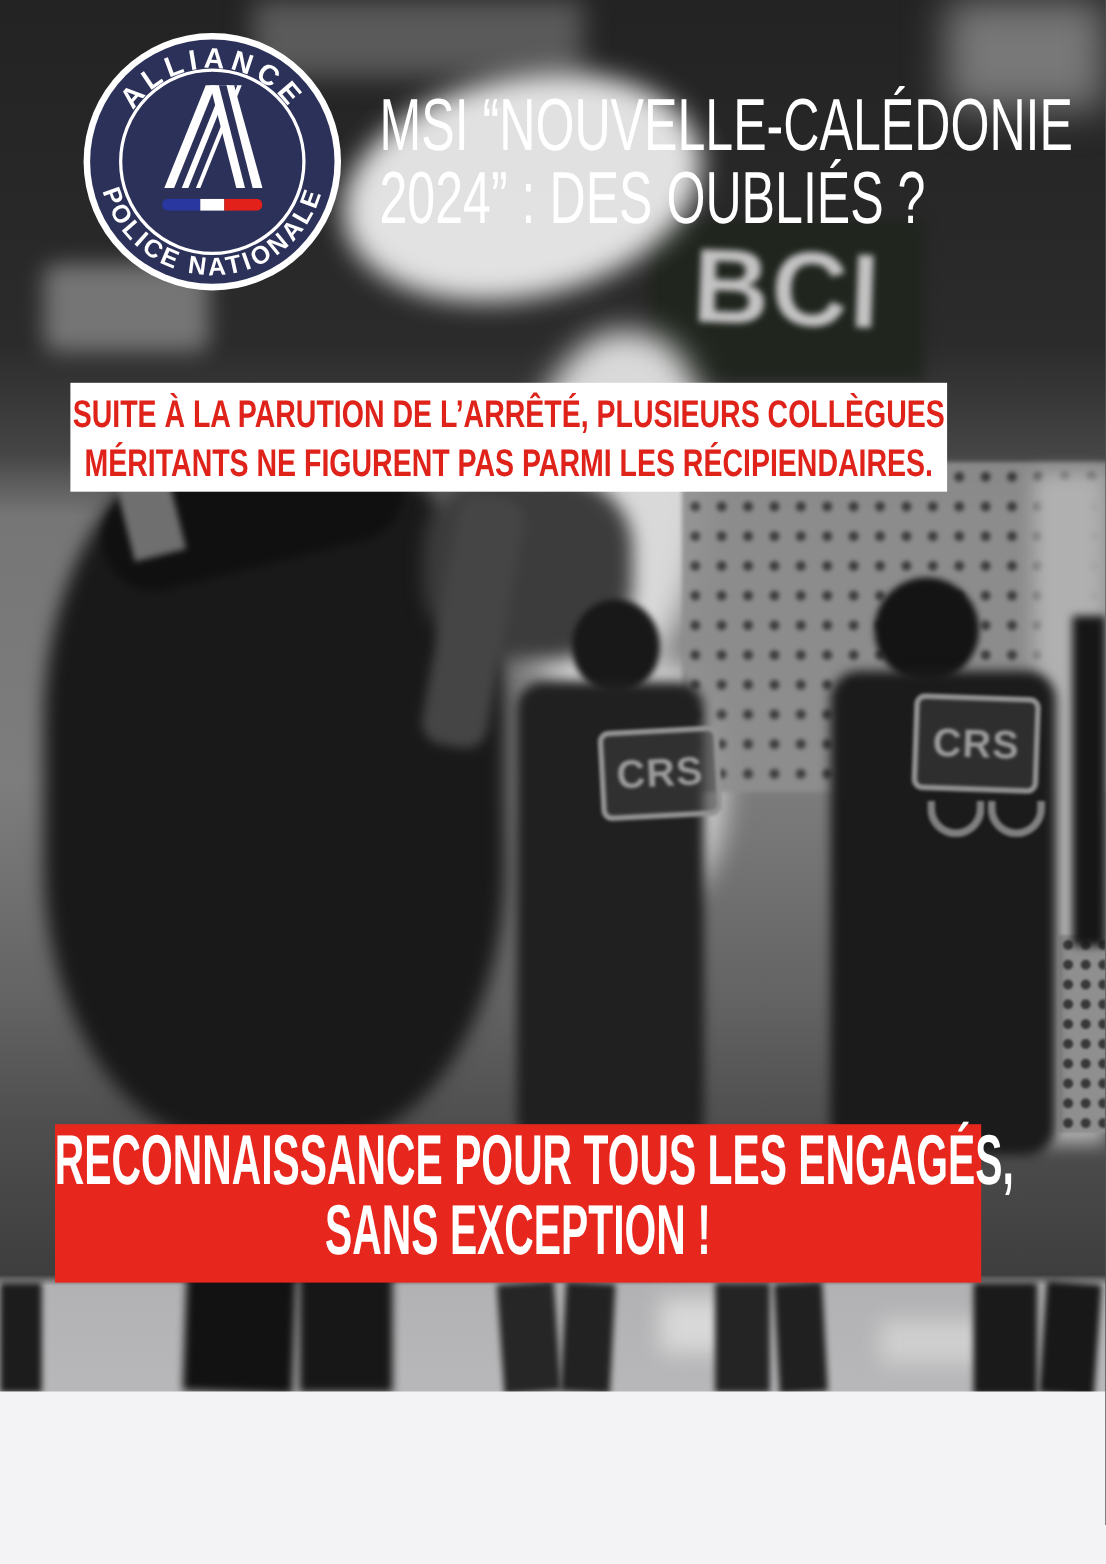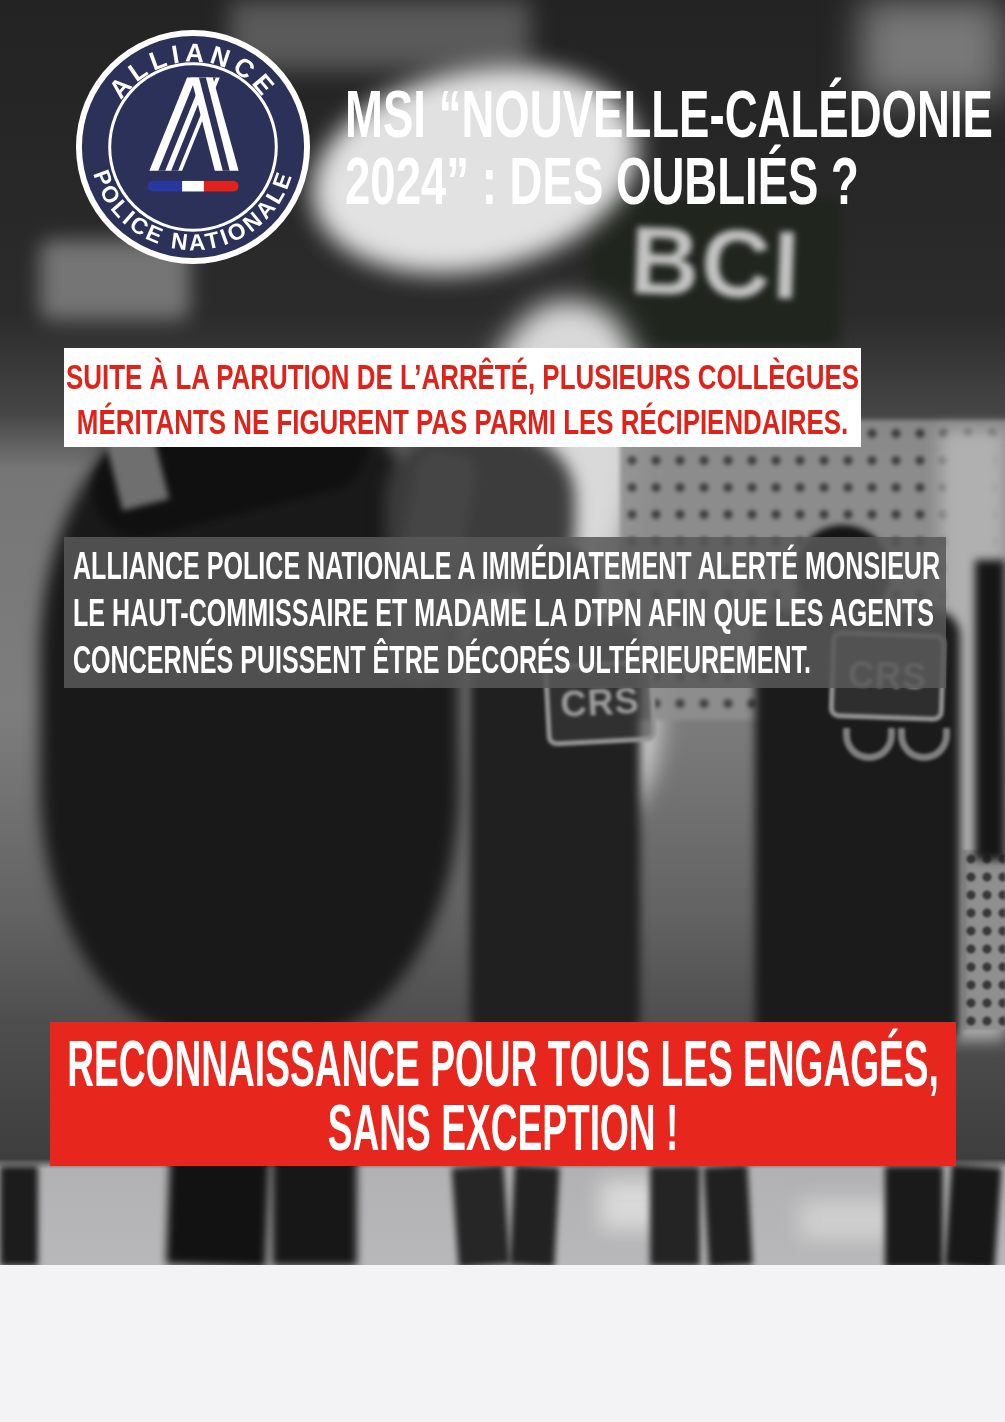--- a/index.html
+++ b/index.html
@@ -28,29 +28,29 @@
   }
   .patch{
     position:absolute;display:flex;align-items:center;justify-content:center;
     border:5px solid #939393;border-radius:10px;background:rgba(62,62,62,.55);
     color:#9a9a9a;font-weight:bold;font-size:36px;letter-spacing:1px;
     filter:blur(1.5px);
   }
   .strap{position:absolute;border:7px solid #7f7f7f;border-top:none;
          border-radius:0 0 26px 26px;background:transparent;filter:blur(1.5px);}
   
-  .title{color:#ffffff;font-weight:bold;font-size:67px;line-height:67px;letter-spacing:0;}
+  .title{color:#ffffff;font-weight:normal;font-size:67px;line-height:67px;letter-spacing:0;}
   .band{position:absolute;}
   .band1{left:64px;top:348px;width:797px;height:99px;background:#ffffff;padding-top:6px;box-sizing:border-box;}
   .band1 .txt{color:#df231b;font-weight:bold;font-size:35px;line-height:45px;}
   .band2{left:64px;top:537px;width:882px;height:151px;background:rgba(88,88,88,.86);padding:6px 0 0 9px;box-sizing:border-box;}
   .band2 .txt{color:#ffffff;font-weight:bold;font-size:38px;line-height:47px;}
   .band3{left:64px;top:772px;width:882px;height:166px;background:#fbfbfb;padding-top:4px;box-sizing:border-box;}
   .band3 .txt{color:#df231b;font-weight:bold;font-size:42px;line-height:54px;}
-  .band4{left:50px;top:1022px;width:906px;height:144px;background:#e7271d;padding-top:10px;box-sizing:border-box;}
+  .band4{left:50px;top:1022px;width:842px;height:144px;background:#e7271d;box-sizing:border-box;}
   .band4 .txt{color:#ffffff;font-weight:bold;font-size:64px;line-height:64px;}
   
   .footer{position:absolute;left:0;top:1265px;width:1005px;height:157px;background:#f3f3f5;}
   
   .badge{position:absolute;left:74px;top:28px;width:238px;height:238px;}
 </style>
 </head>
 <body>
 
 <div class="poster">
@@ -142,27 +142,20 @@
     </div>
   </div>
 
   <div class="band band1">
     <div class="txt sqz" style="--sx:.74;">
       <div class="ln">SUITE À LA PARUTION DE L’ARRÊTÉ, PLUSIEURS COLLÈGUES</div>
       <div class="ln">MÉRITANTS NE FIGURENT PAS PARMI LES RÉCIPIENDAIRES.</div>
     </div>
   </div>
 
-  <div class="band band2">
-    <div class="txt sqzL" style="--sx:.66;">
-      <div class="ln">ALLIANCE POLICE NATIONALE A IMMÉDIATEMENT ALERTÉ MONSIEUR</div>
-      <div class="ln">LE HAUT-COMMISSAIRE ET MADAME LA DTPN AFIN QUE LES AGENTS</div>
-      <div class="ln">CONCERNÉS PUISSENT ÊTRE DÉCORÉS ULTÉRIEUREMENT.</div>
-    </div>
-  </div>
 
 
   <div class="band band4">
     <div class="txt sqz" style="--sx:.58;">
       <div class="ln">RECONNAISSANCE POUR TOUS LES ENGAGÉS,</div>
       <div class="ln">SANS EXCEPTION !</div>
     </div>
   </div>
 
   <div class="footer">

